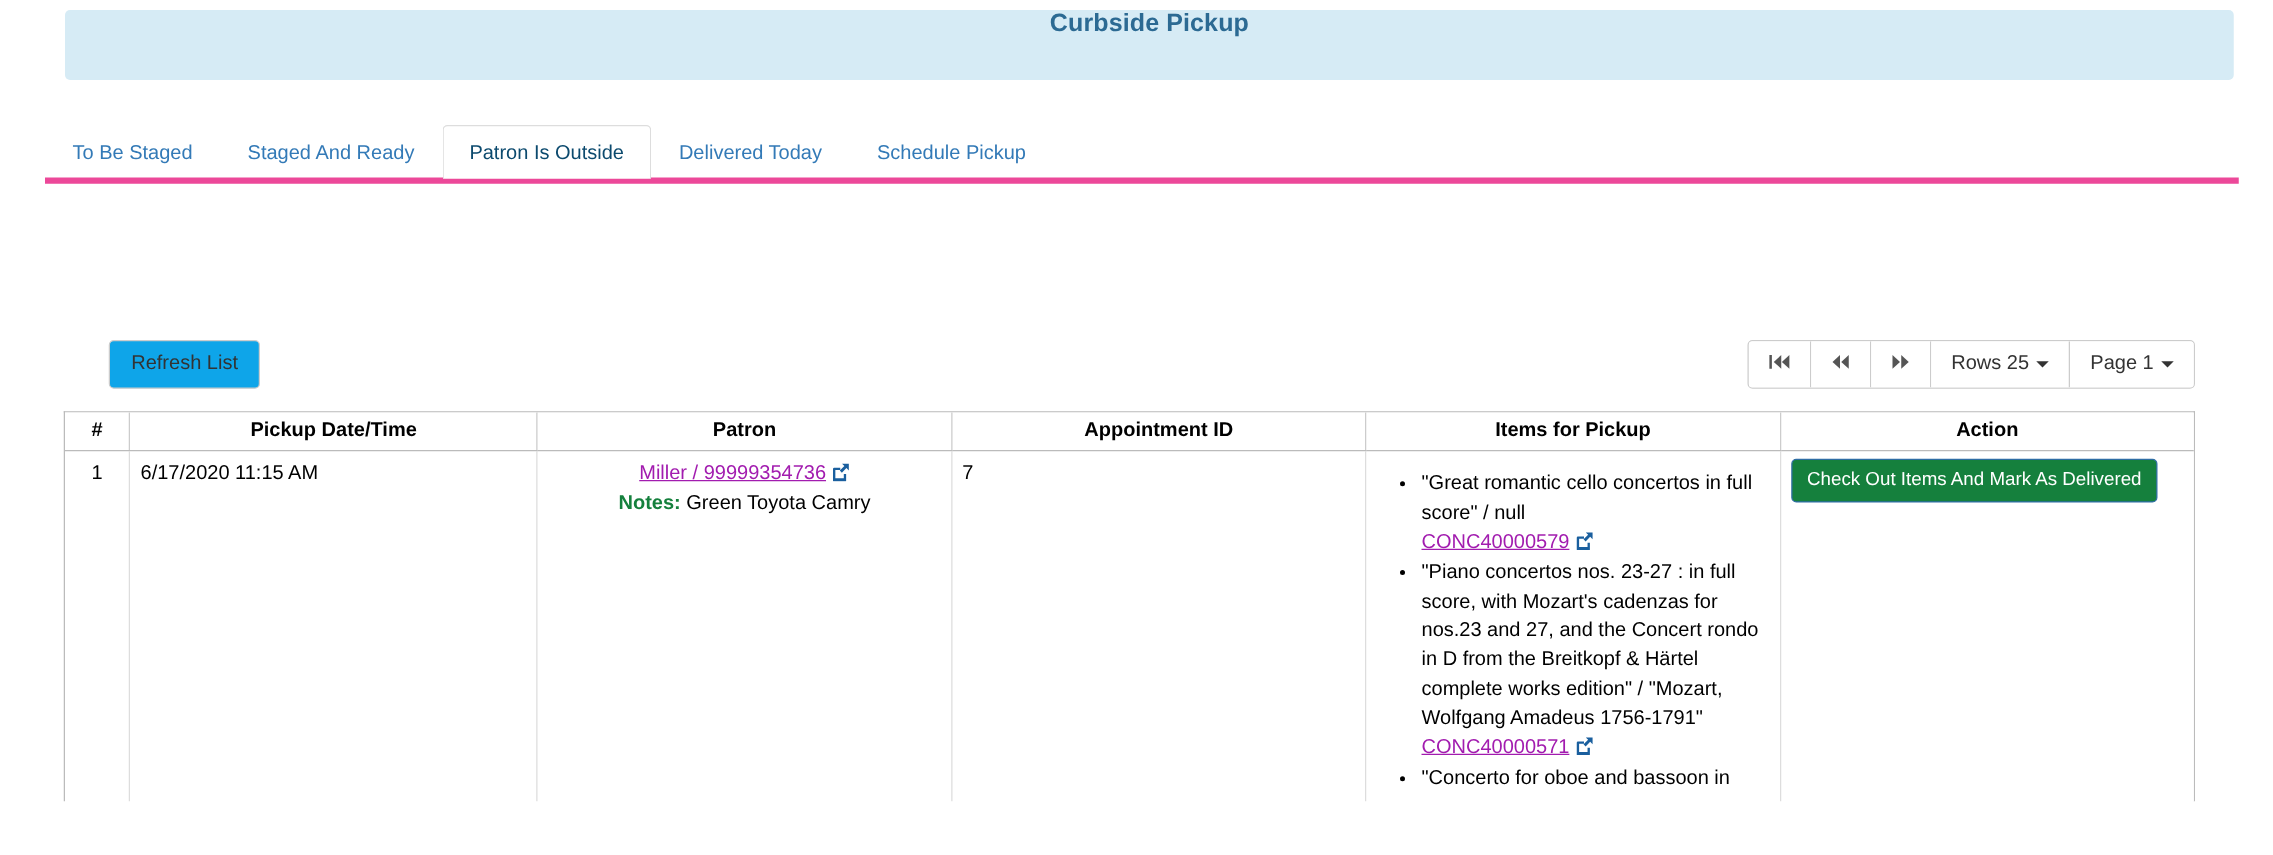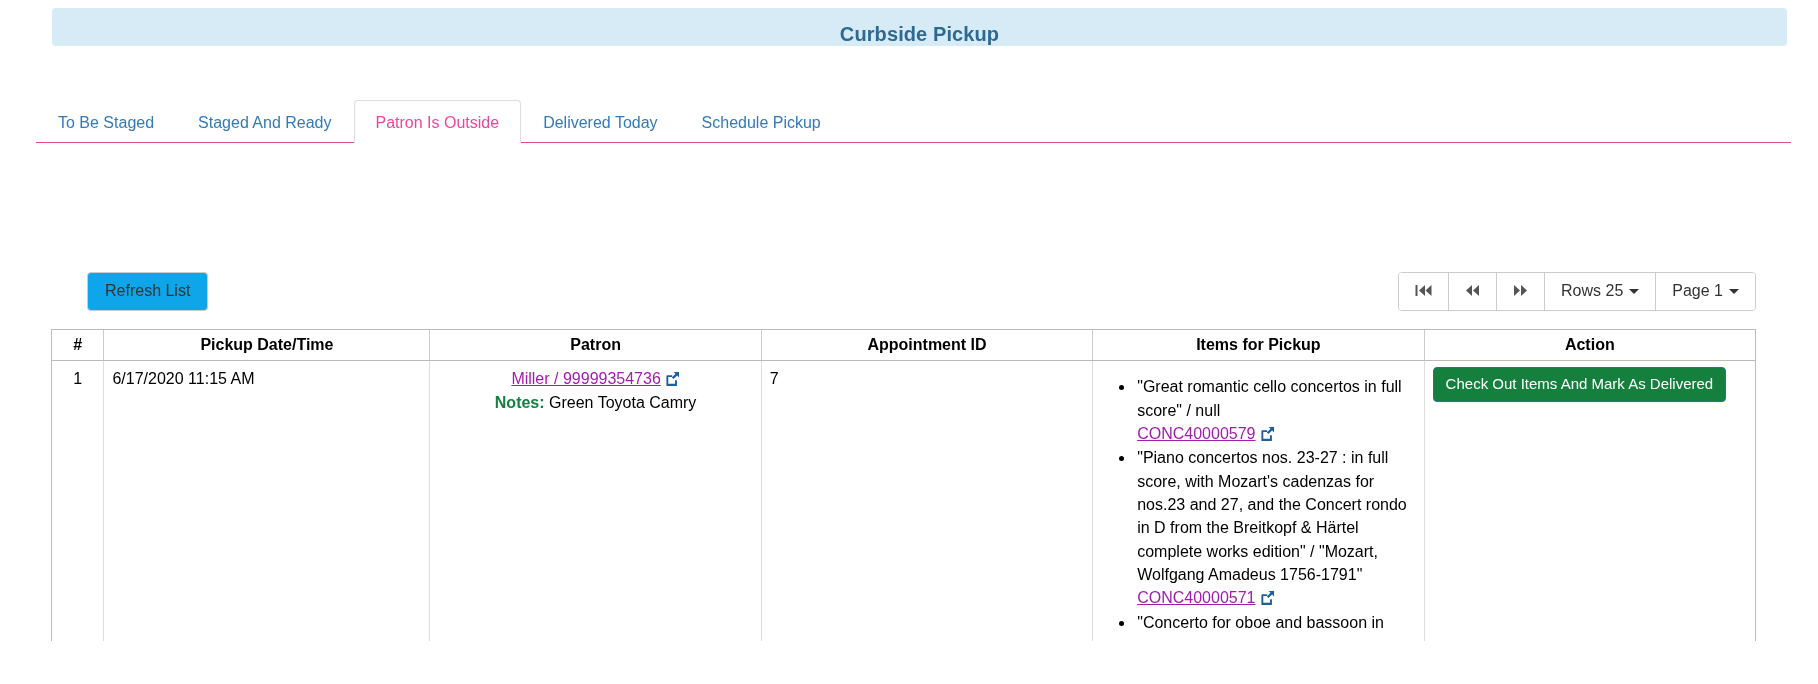--- a/index.html
+++ b/index.html
@@ -21,60 +21,60 @@
     width: 1818px;
     height: 684px;
   }
 
   
   .banner {
     position: absolute;
     left: 52px;
     top: 8px;
     width: 1735px;
-    height: 38px;
+    height: 56px;
     background: #d6ebf5;
     border-radius: 4px;
     display: flex;
-    align-items: flex-end;
+    align-items: flex-start;
     justify-content: center;
   }
   .banner-title {
     font-size: 20px;
     font-weight: bold;
     color: #2c6a93;
     letter-spacing: 0.1px;
   }
 
   
   .tabs {
     position: absolute;
     left: 36px;
     top: 92px;
     width: 1755px;
     height: 50px;
-    border-bottom: 1px solid #ec4899;
+    border-bottom: 5px solid #ec4899;
     display: flex;
     align-items: flex-end;
   }
   .tab {
     padding: 12px 21px 11px 21px;
     font-size: 16px;
     color: #337ab7;
     cursor: pointer;
     line-height: 1.2;
     border: 1px solid transparent;
     border-bottom: none;
     border-radius: 4px 4px 0 0;
     margin-bottom: -1px;
     background: transparent;
     white-space: nowrap;
   }
   .tab.active {
-    color: #ec4899;
+    color: #0c4a6e;
     background: #ffffff;
     border-color: #dddddd;
     cursor: default;
   }
 
   
   .toolbar {
     position: absolute;
     left: 36px;
     top: 272px;

